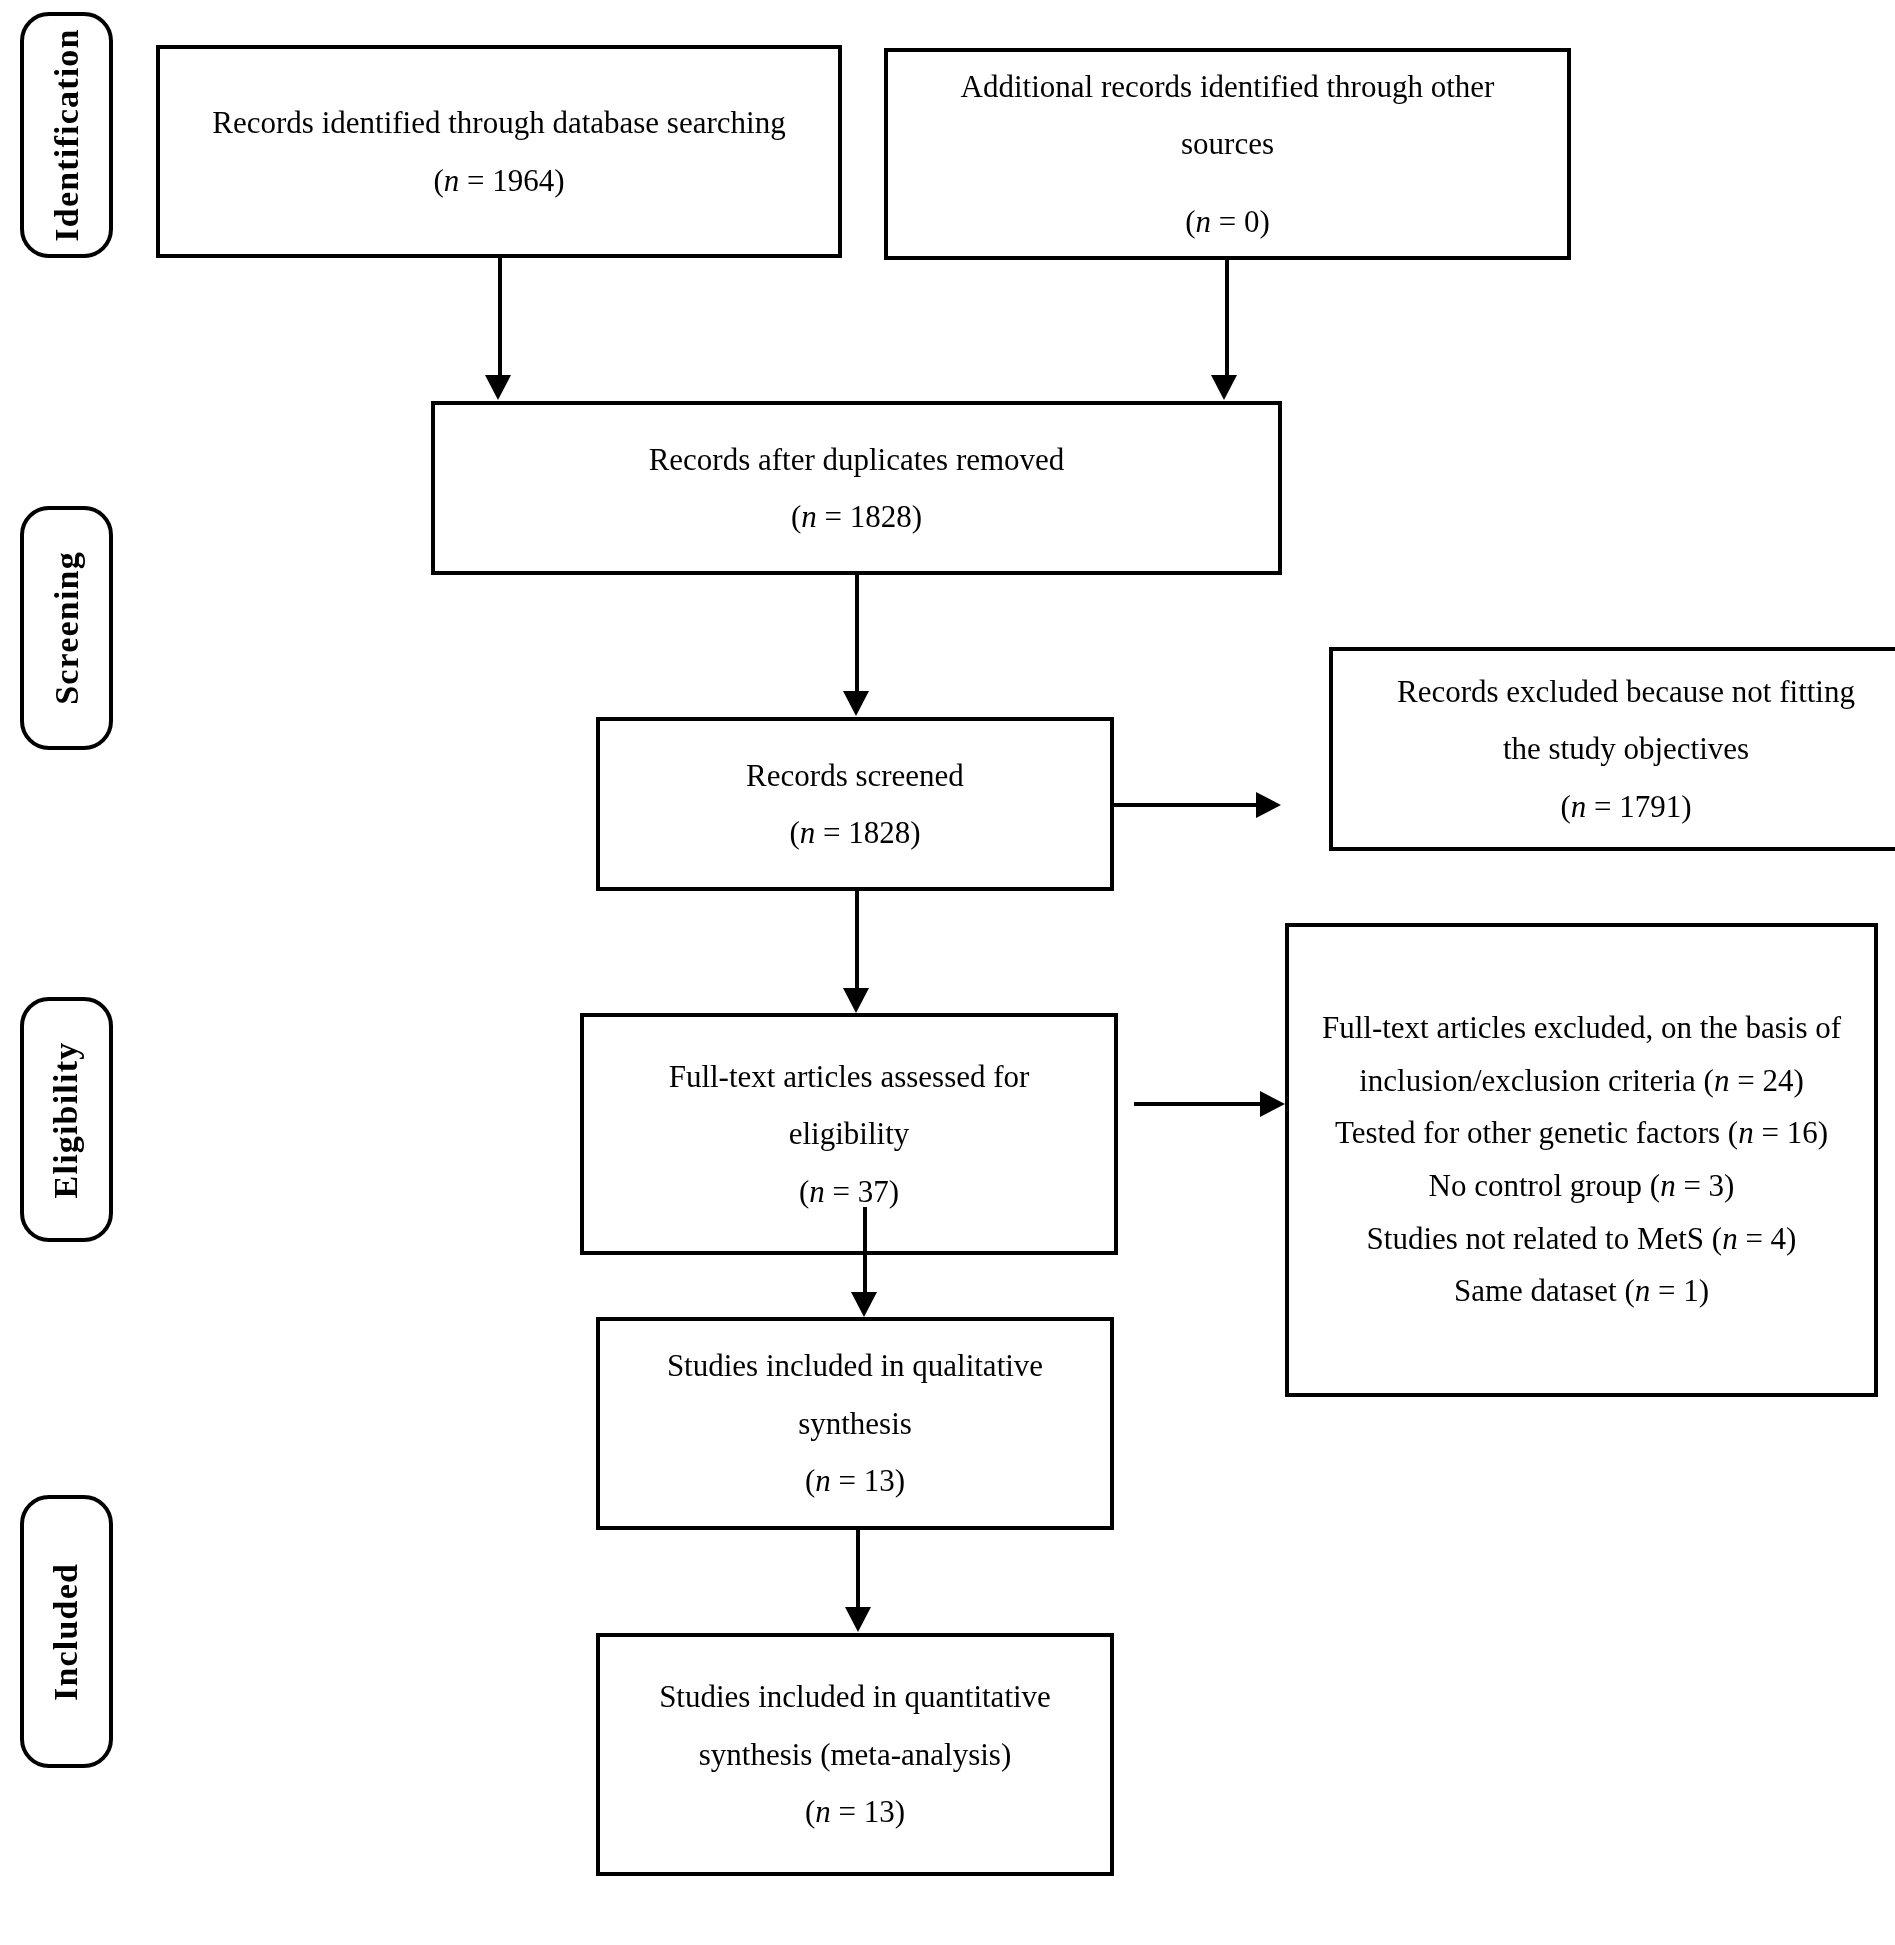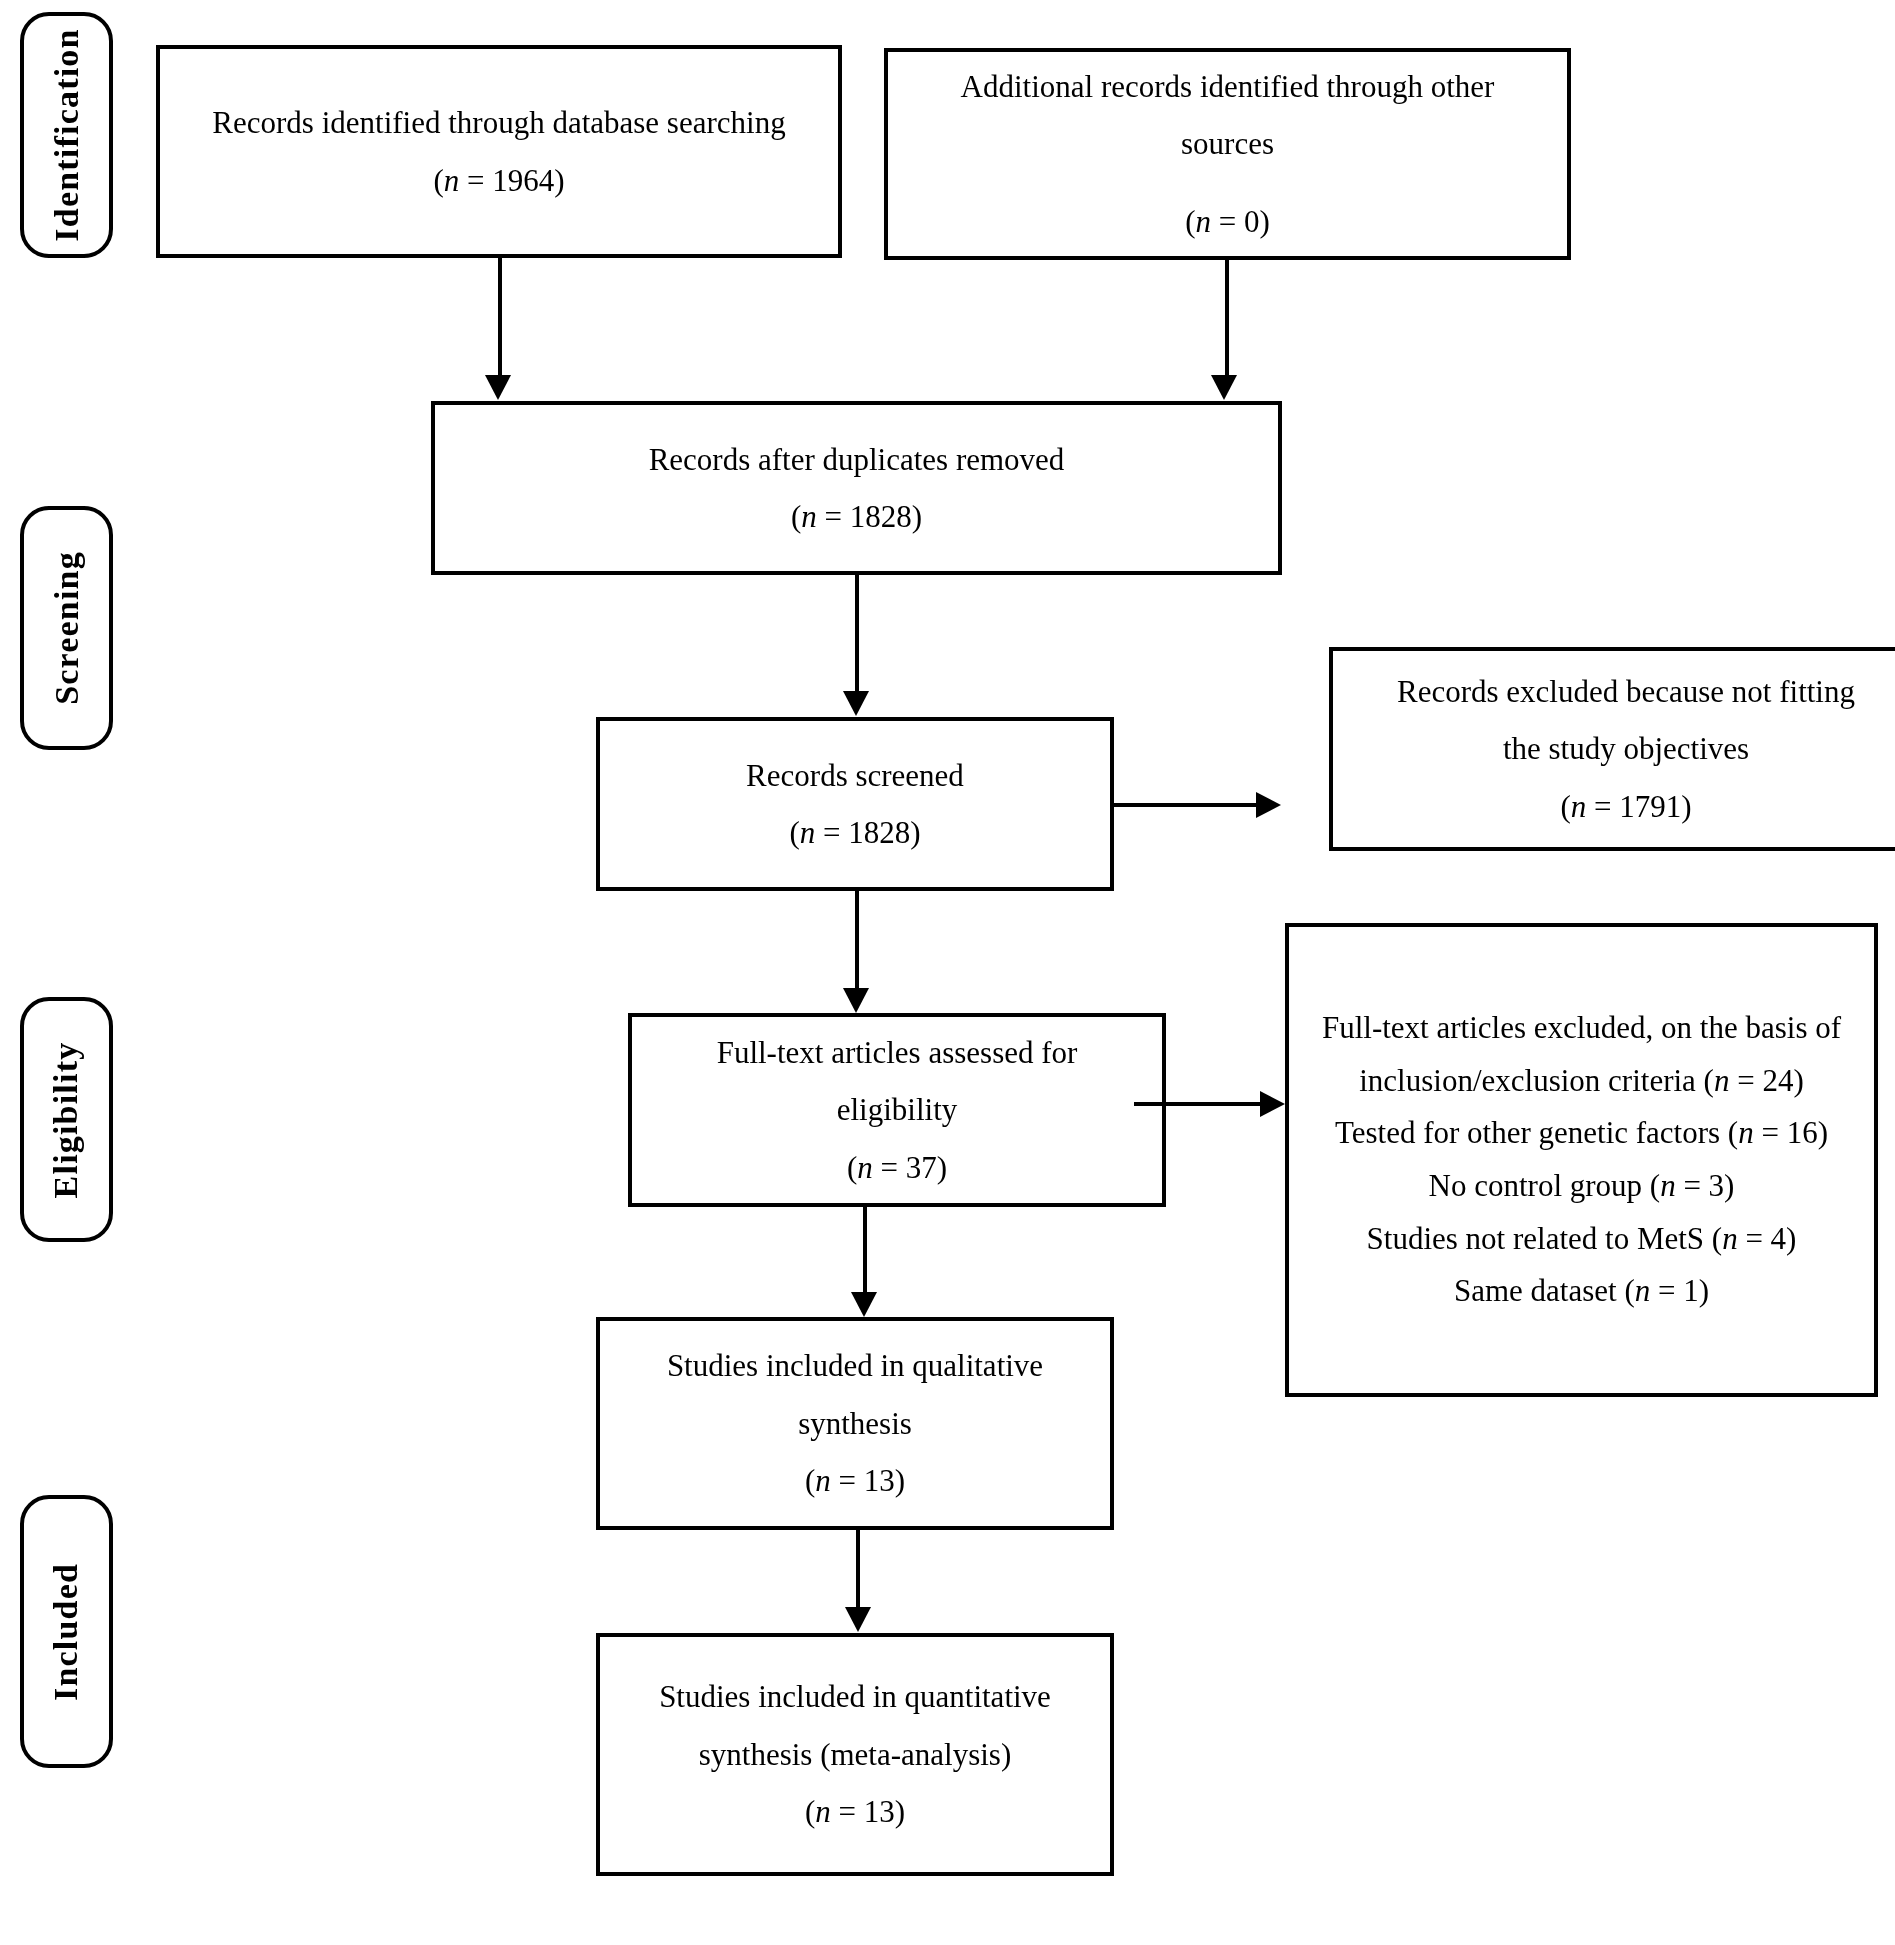--- a/index.html
+++ b/index.html
@@ -119,21 +119,21 @@
   <div class="flow-box" id="box-records-screened" style="left:596px; top:717px; width:518px; height:174px;">
       <div class="tline">Records screened</div>
       <div class="tline">(<i>n</i> = 1828)</div>
     </div>
 
   <div class="flow-box" id="box-records-excluded" style="left:1282px; top:647px; width:594px; height:204px;">
       <div class="tline">Records excluded because not fitting the study objectives</div>
       <div class="tline">(<i>n</i> = 1791)</div>
     </div>
 
-  <div class="flow-box" id="box-fulltext-assessed" style="left:628px; top:1013px; width:538px; height:194px;text-align:center;">
+  <div class="flow-box" id="box-fulltext-assessed" style="left:580px; top:1013px; width:538px; height:242px;text-align:center;">
       <div class="tline">Full-text articles assessed for eligibility</div>
       <div class="tline">(<i>n</i> = 37)</div>
     </div>
 
   <div class="flow-box" id="box-fulltext-excluded" style="left:1285px; top:923px; width:593px; height:474px;">
       <div class="tline">Full-text articles excluded, on the basis of inclusion/exclusion criteria (<i>n</i> = 24)</div>
       <div class="tline">Tested for other genetic factors (<i>n</i> = 16)</div>
       <div class="tline">No control group (<i>n</i> = 3)</div>
       <div class="tline">Studies not related to MetS (<i>n</i> = 4)</div>
       <div class="tline">Same dataset (<i>n</i> = 1)</div>

